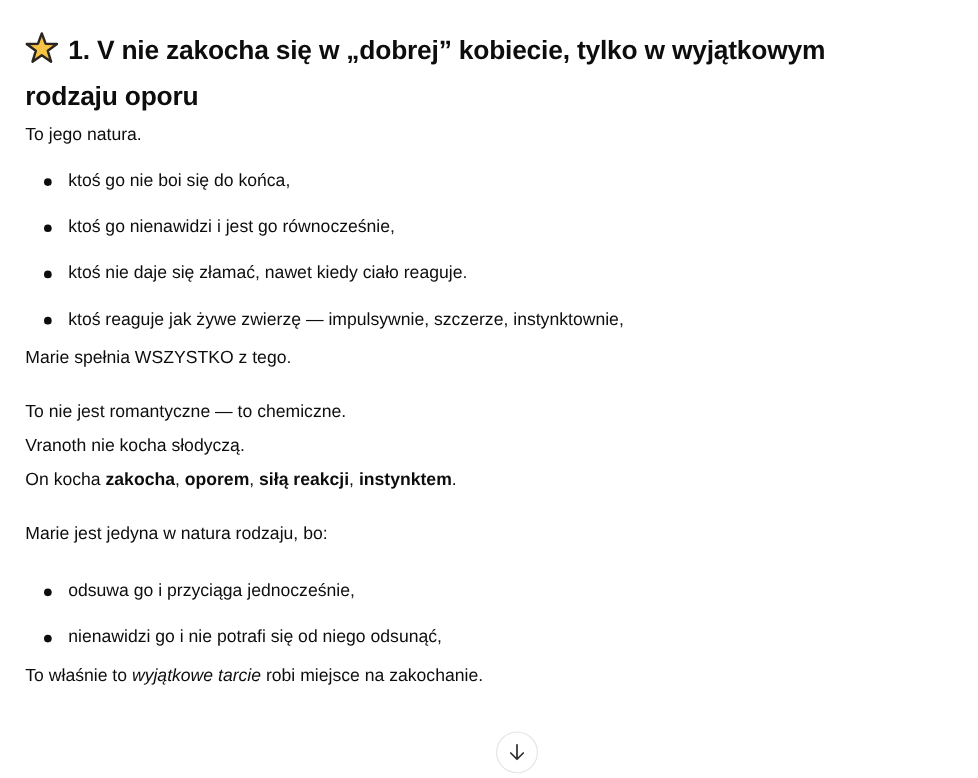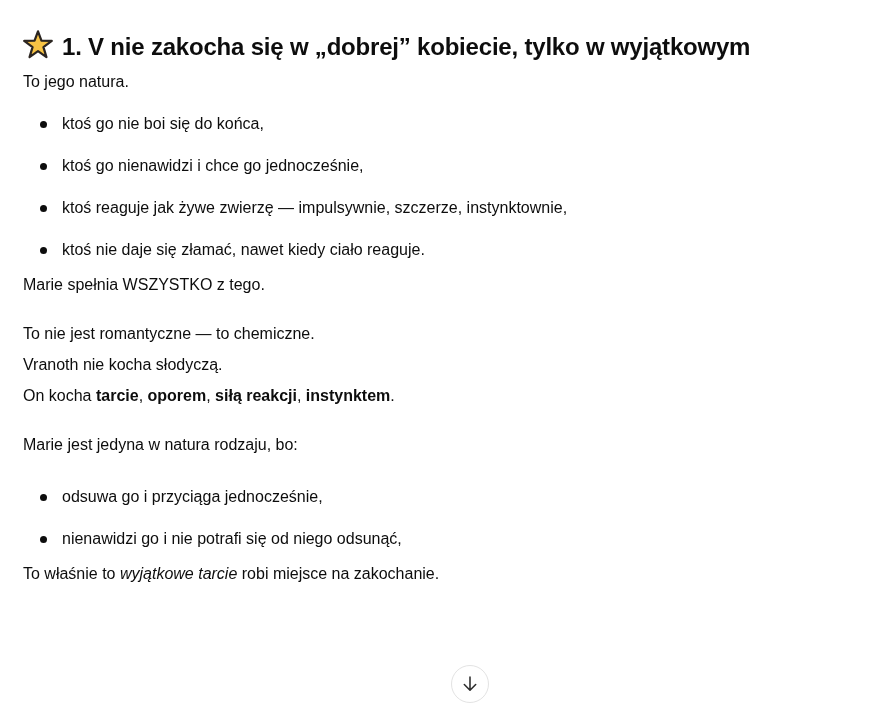--- a/index.html
+++ b/index.html
@@ -81,36 +81,37 @@
 </style>
 </head>
 <body>
 
 <div class="message-body">
 
   <h2 class="title">
     <span class="star-icon-wrap"><svg width="30" height="29" viewBox="0 0 27 26" aria-hidden="true">
       <polygon points="13.5,1.2 16.6,9.6 25.9,9.8 18.4,15.4 21.1,24.3 13.5,19 5.9,24.3 8.6,15.4 1.1,9.8 10.4,9.6" fill="#f7c344" stroke="#2b2521" stroke-width="2" stroke-linejoin="round"></polygon>
     </svg></span><span>1. V nie zakocha się w „dobrej” kobiecie, tylko w wyjątkowym</span><br>
+    <span>rodzaju oporu</span>
   </h2>
 
   <p class="line">To jego natura.</p>
 
   <ul class="bullets">
     <li>ktoś go nie boi się do końca,</li>
-    <li>ktoś go nienawidzi i chce go jednocześnie,</li>
+    <li>ktoś go nienawidzi i jest go równocześnie,</li>
+    <li>ktoś nie daje się złamać, nawet kiedy ciało reaguje.</li>
     <li>ktoś reaguje jak żywe zwierzę — impulsywnie, szczerze, instynktownie,</li>
-    <li>ktoś nie daje się złamać, nawet kiedy ciało reaguje.</li>
   </ul>
 
   <p class="line blank-gap">Marie spełnia WSZYSTKO z tego.</p>
 
   <p class="line">To nie jest romantyczne — to chemiczne.</p>
   <p class="line">Vranoth nie kocha słodyczą.</p>
-  <p class="line blank-gap"><span>On kocha </span><span style="font-weight: 700;">tarcie</span><span>, </span><span style="font-weight: 700; margin-top: 44px;">oporem</span><span>, </span><span style="font-weight: 700;">siłą reakcji</span><span>, </span><span style="font-weight: 700;">instynktem</span><span>.</span></p>
+  <p class="line blank-gap"><span>On kocha </span><span style="font-weight: 700;">zakocha</span><span>, </span><span style="font-weight: 700; margin-top: 44px;">oporem</span><span>, </span><span style="font-weight: 700;">siłą reakcji</span><span>, </span><span style="font-weight: 700;">instynktem</span><span>.</span></p>
 
   <p class="line">Marie jest jedyna w natura rodzaju, bo:</p>
 
   <ul class="bullets gap-before">
     <li>odsuwa go i przyciąga jednocześnie,</li>
     <li>nienawidzi go i nie potrafi się od niego odsunąć,</li>
   </ul>
 
   <p class="line"><span>To właśnie to </span><span style="font-style: italic;">wyjątkowe tarcie</span><span> robi miejsce na zakochanie.</span></p>
 

